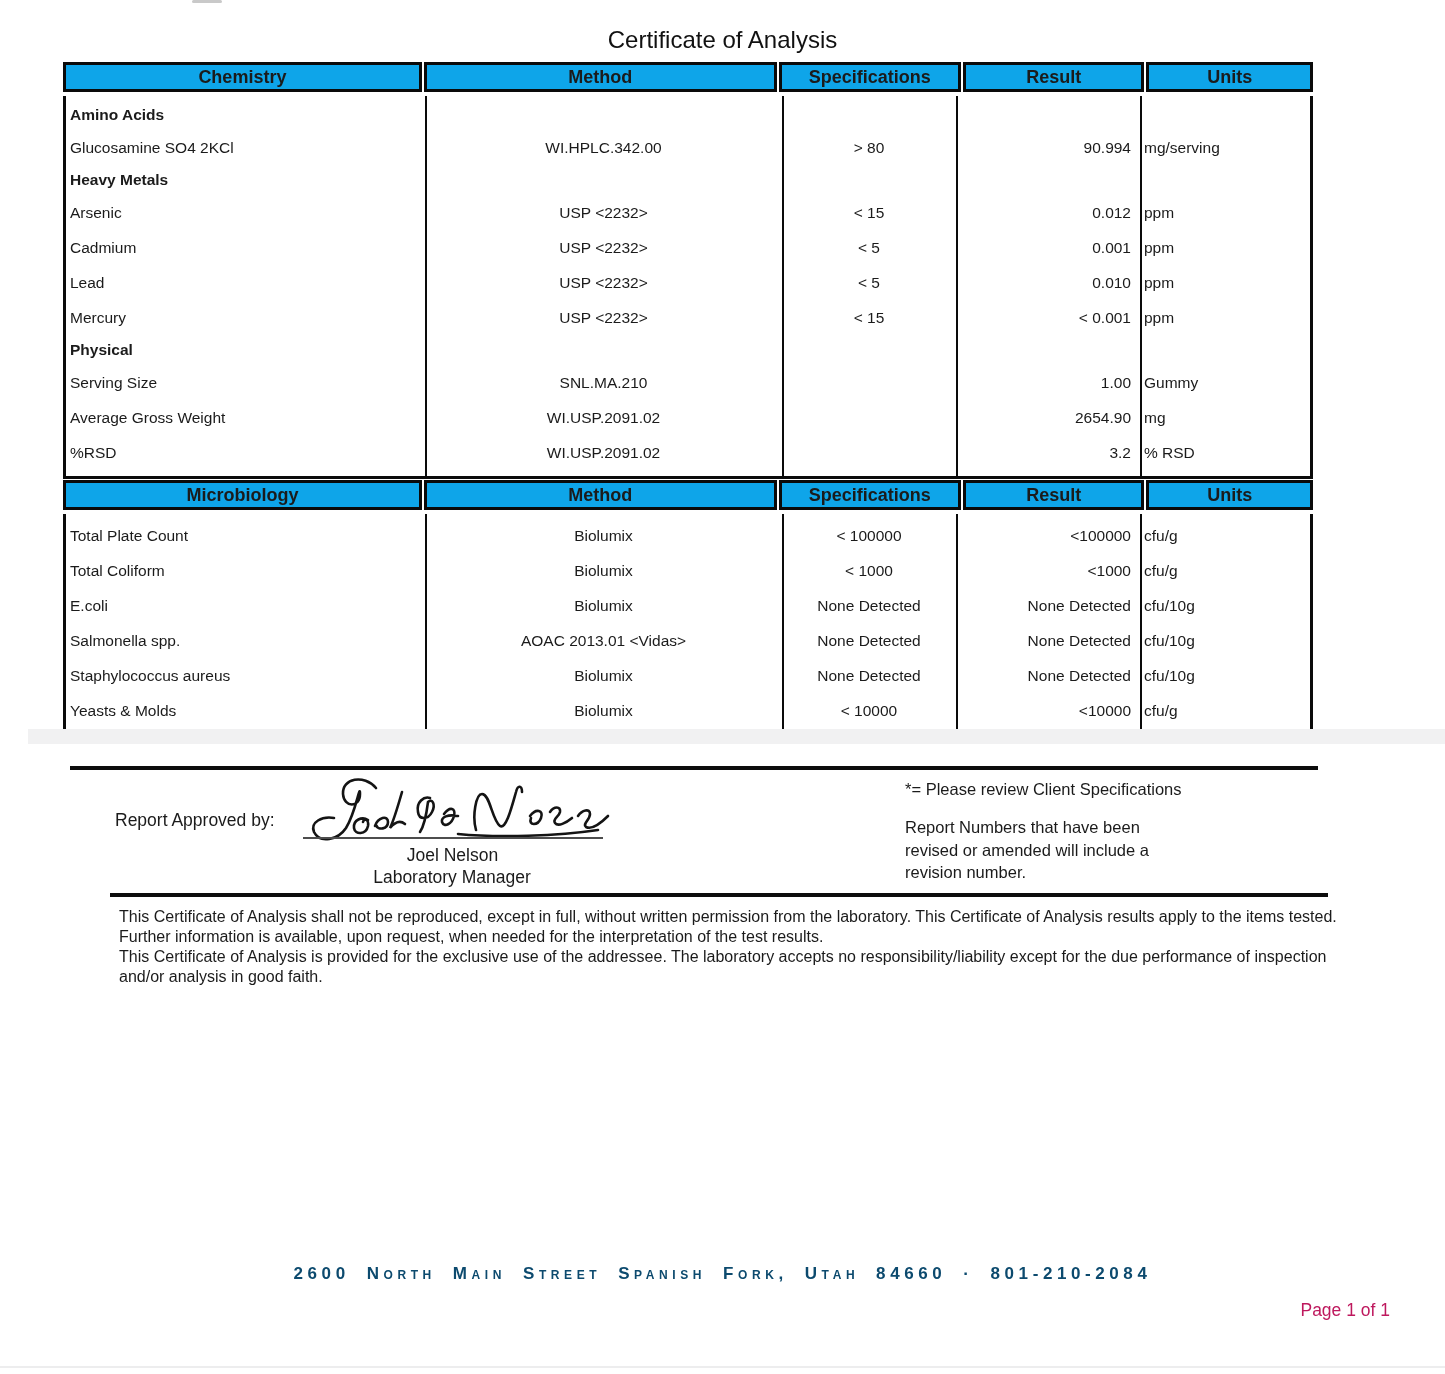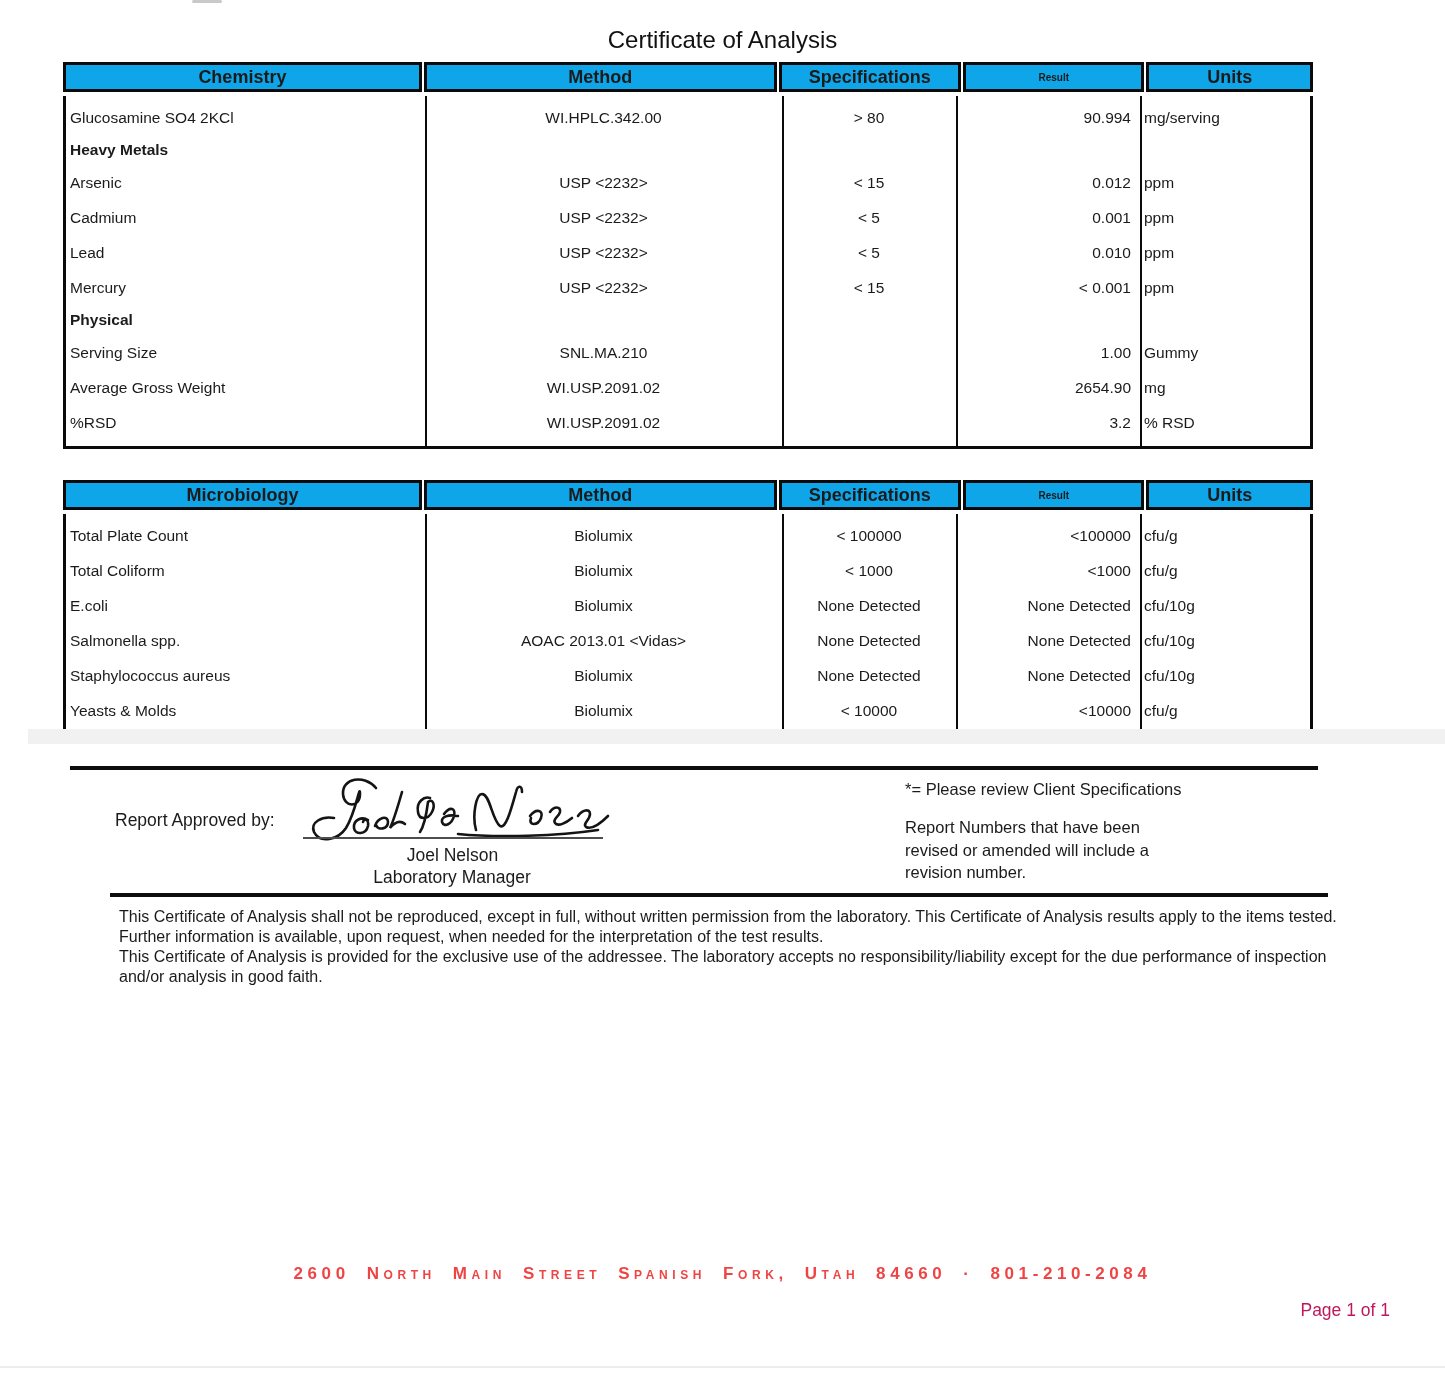--- a/index.html
+++ b/index.html
@@ -22,21 +22,21 @@
     text-align: center; font-size: 24px; font-weight: 400; color: #111;
   }
   .coa-table { position: absolute; left: 63px; width: 1250px; }
   .coa-table .hdr-row { display: flex; width: 1250px; }
   .coa-table .hdr-cell {
     border: 3px solid #0a0a0a; height: 30px;
     display: flex; align-items: center; justify-content: center;
     font-weight: 700; font-size: 18px; background: #0ea5e9; margin-right: 2px;
   }
   .coa-table .hdr-cell:last-child { margin-right: 0; }
-  .coa-table .hdr-cell.small-hdr { font-size: 10px; }
+  .coa-table .hdr-cell.small-hdr { font-size: 18px; }
   .hc-0 { width: 362px; } .hc-1 { width: 356px; } .hc-2 { width: 184px; text-align: right; }
   .hc-3 { width: 183px; } .hc-4 { width: 168px; }
   .coa-table .body {
     position: relative; margin-top: 4px; width: 1250px;
     border-left: 3px solid #0a0a0a; border-right: 3px solid #0a0a0a;
     border-bottom: 3px solid #0a0a0a;
     padding-top: 4px; padding-bottom: 6px;
   }
   .vline { position: absolute; top: 0; bottom: 0; width: 2px; background: #0a0a0a; }
   .vl-0 { left: 359px; } .vl-1 { left: 716px; } .vl-2 { left: 890px; } .vl-3 { left: 1074px; }
@@ -87,20 +87,23 @@
       <div class="hdr-cell hc-1">Method</div>
       <div class="hdr-cell hc-2">Specifications</div>
       <div class="hdr-cell hc-3 small-hdr">Result</div>
       <div class="hdr-cell hc-4">Units</div>
     </div>
     <div class="body">
       <div class="vline vl-0"></div>
       <div class="vline vl-1"></div>
       <div class="vline vl-2"></div>
       <div class="vline vl-3"></div>
+    <div class="t-row section">
+          <div class="c-label">Amino Acids</div>
+        </div>
         <div class="t-row data">
           <div class="c-label">Glucosamine SO4 2KCl</div>
           <div class="c-method">WI.HPLC.342.00</div>
           <div class="c-spec">&gt; 80</div>
           <div class="c-result">90.994</div>
           <div class="c-units">mg/serving</div>
         </div>
         <div class="t-row section">
           <div class="c-label">Heavy Metals</div>
         </div>
@@ -246,17 +249,17 @@
   <div class="note-spec">*= Please review Client Specifications</div>
   <div class="note-revision">Report Numbers that have been revised or amended will include a revision number.</div>
 
   <div class="rule rule-2"></div>
 
   <div class="legal">
     <p>This Certificate of Analysis shall not be reproduced, except in full, without written permission from the laboratory. This Certificate of Analysis results apply to the items tested. Further information is available, upon request, when needed for the interpretation of the test results.</p>
     <p>This Certificate of Analysis is provided for the exclusive use of the addressee. The laboratory accepts no responsibility/liability except for the due performance of inspection and/or analysis in good faith.</p>
   </div>
 
-  <div class="footer-address" style="color: #ef4444;">2600 North Main Street  Spanish Fork, Utah  84660 · 801-210-2084</div>
+  <div class="footer-address" style="color: #0c4a6e;">2600 North Main Street  Spanish Fork, Utah  84660 · 801-210-2084</div>
   <div class="page-num">Page 1 of 1</div>
   <div class="bottom-line"></div>
 
 </div>
 
 </body></html>

